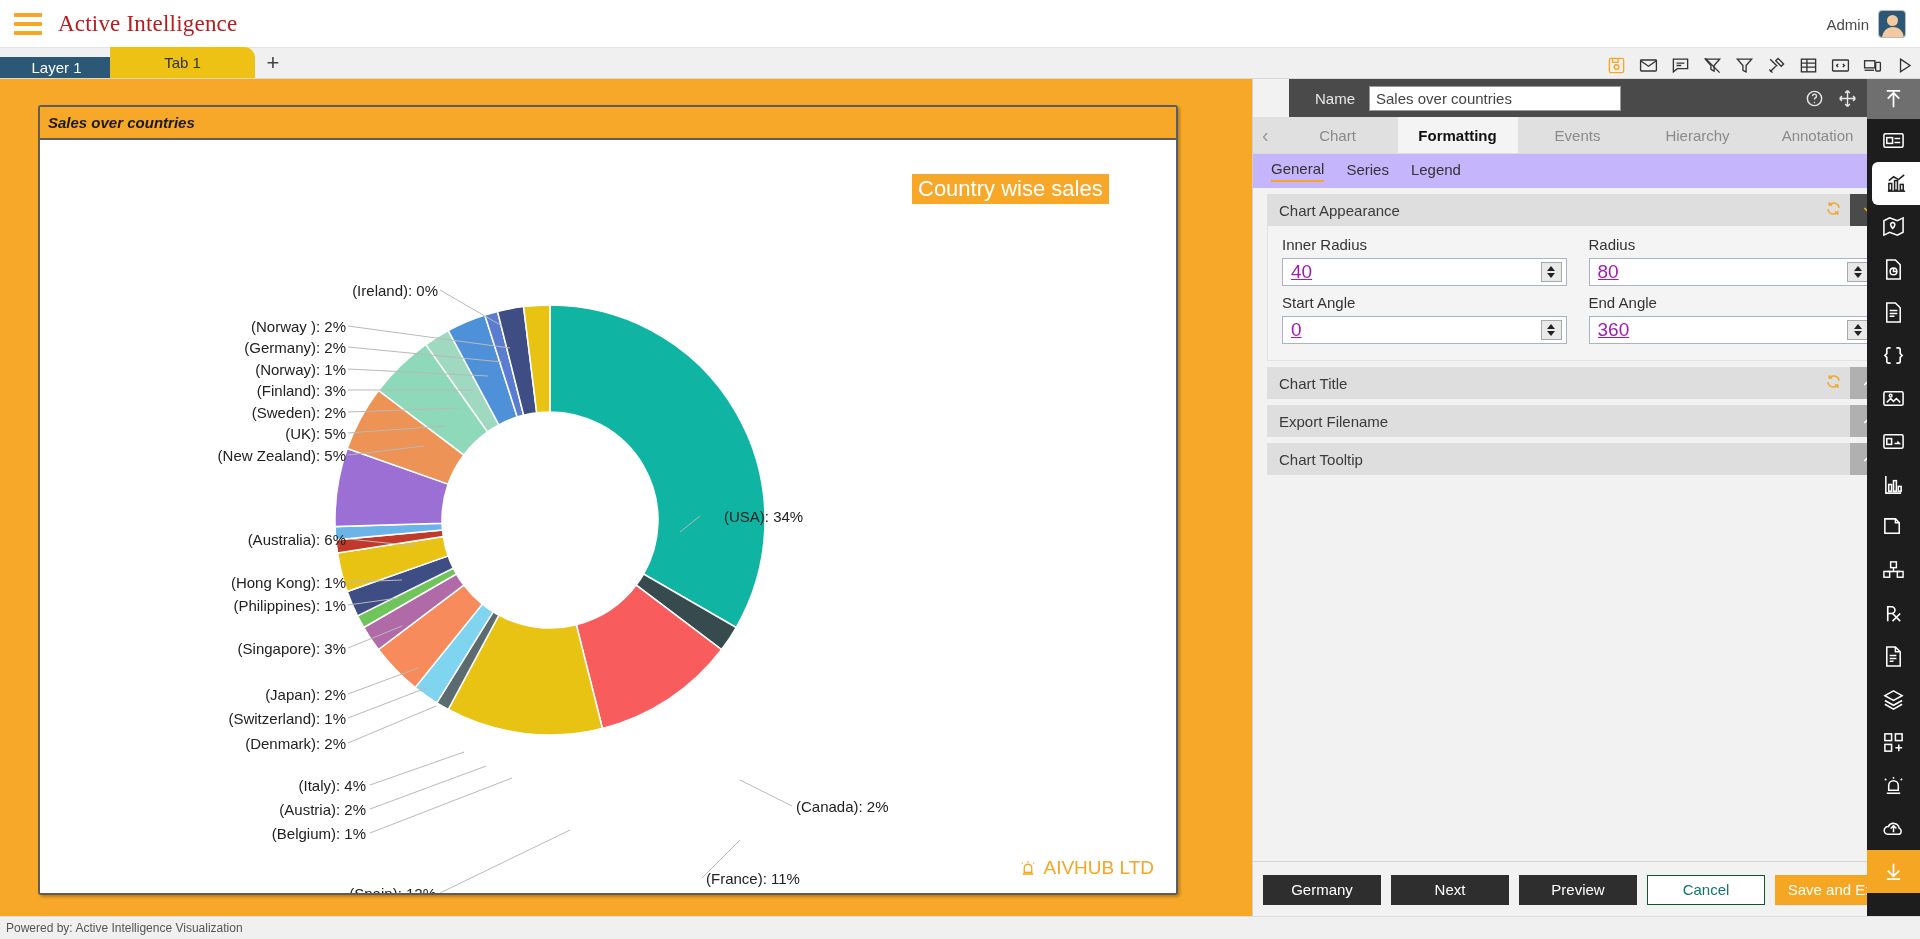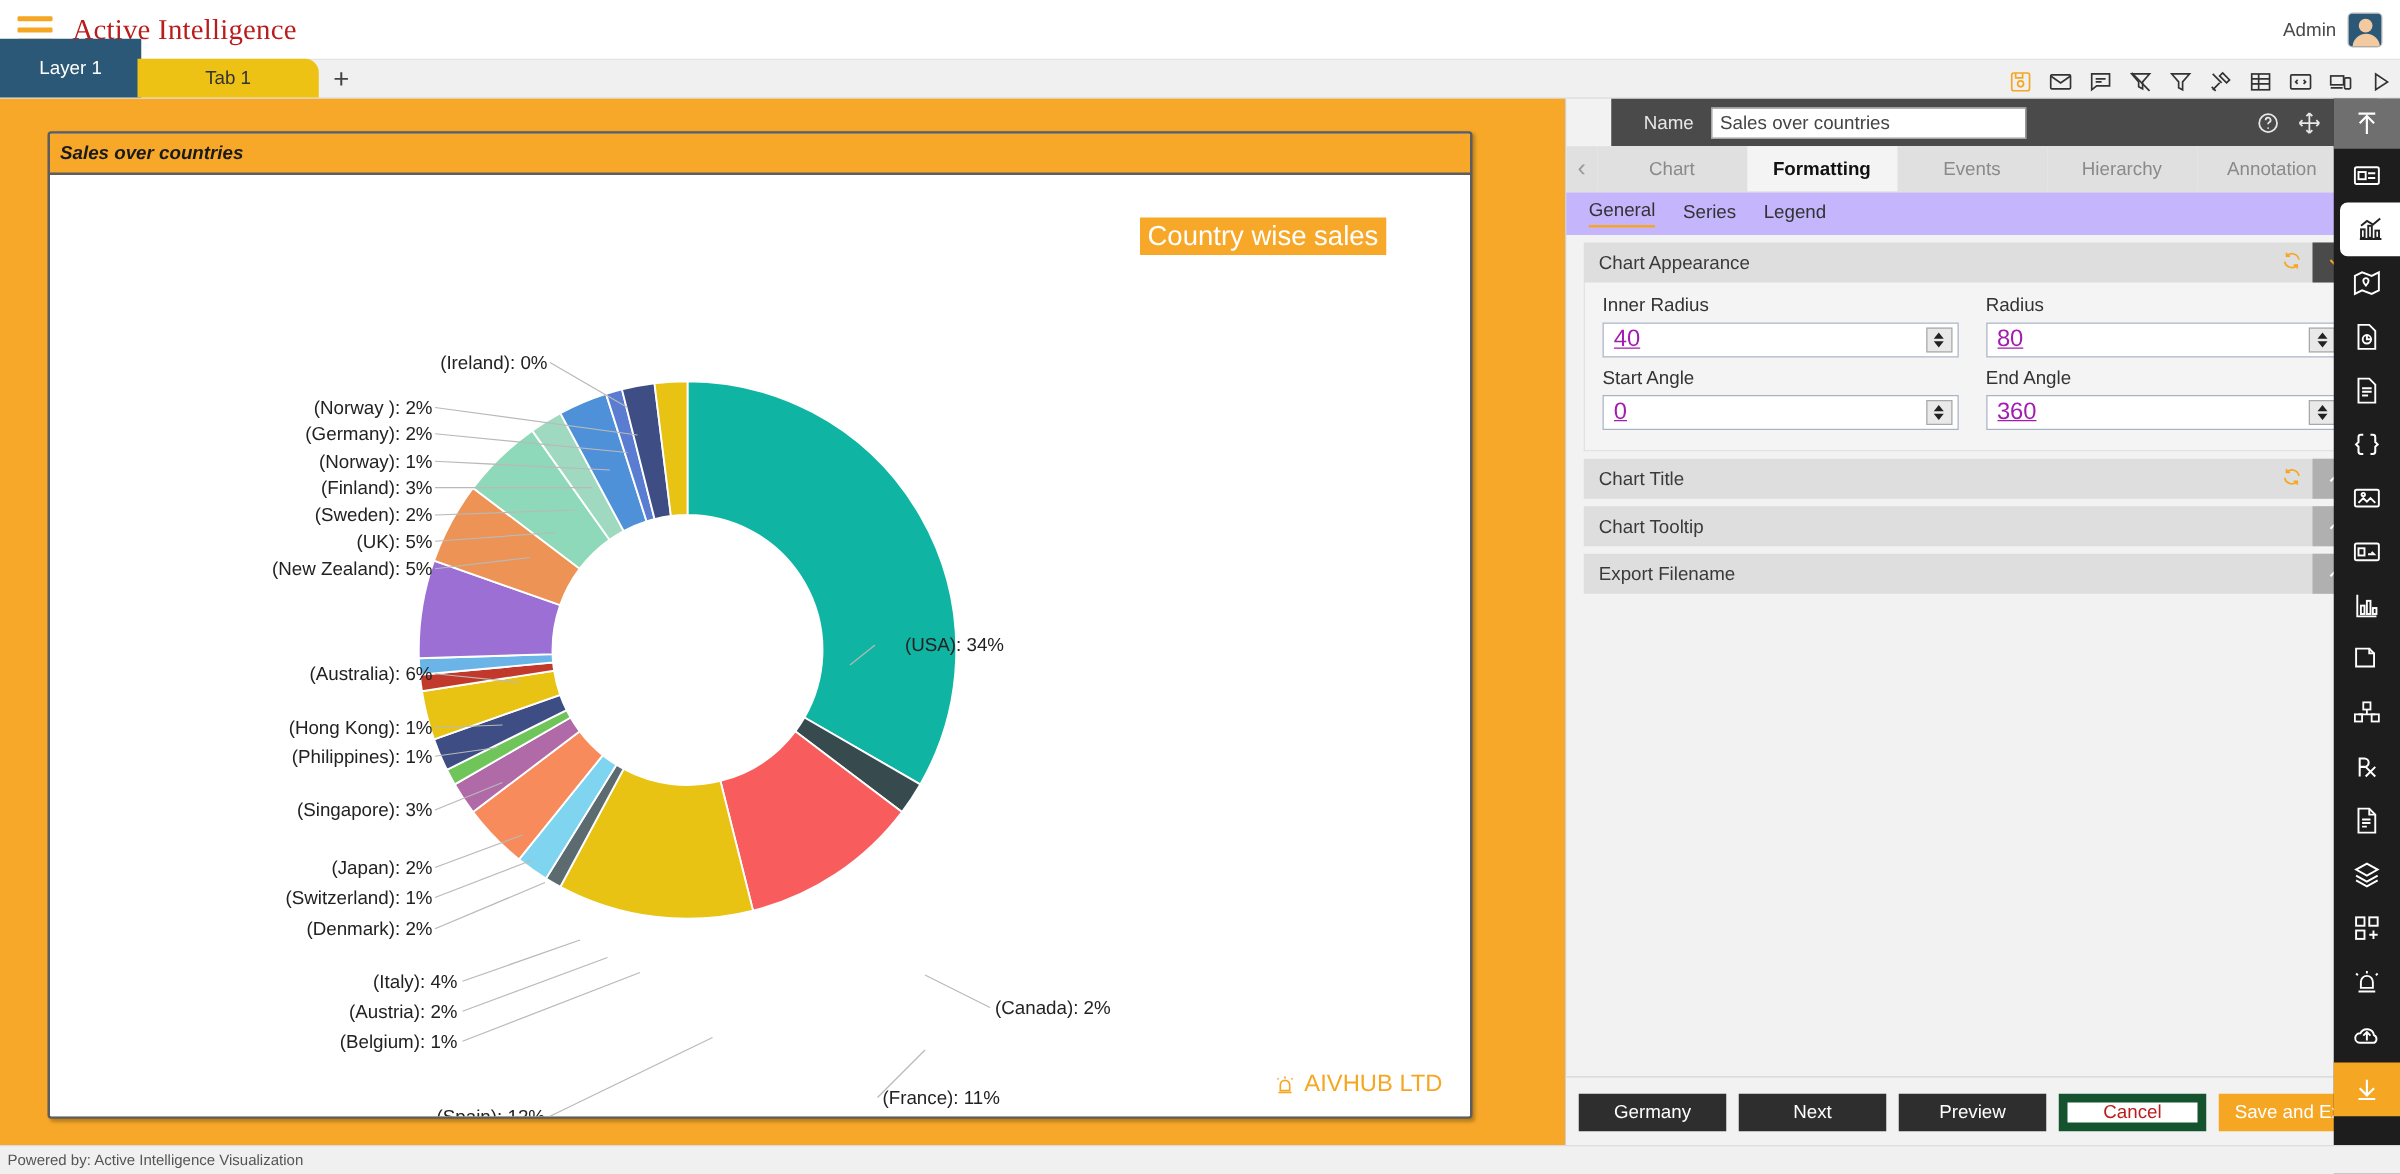--- a/index.html
+++ b/index.html
@@ -25,21 +25,21 @@
   #avatar{ width:28px; height:28px; border-radius:4px; background:#2b5876;
     position:relative; overflow:hidden; border:1px solid #bbb;}
   #avatar:before{content:"";position:absolute;width:11px;height:11px;border-radius:50%;
     background:#f3c9a0;left:8px;top:4px;}
   #avatar:after{content:"";position:absolute;width:22px;height:12px;border-radius:11px 11px 0 0;
     background:#f3c9a0;left:3px;top:16px;}
 
   
   #tab-strip{ height:31px; background:#f0f0f0; display:flex; align-items:flex-end;
     position:relative; border-bottom:1px solid #d8d8d8;}
-  #layer-tab{ background:#2b5876; color:#fff; height:47px; min-width:113px;
+  #layer-tab{ background:#2b5876; color:#fff; height:21px; min-width:113px;
     display:flex; align-items:center; justify-content:center; font-size:15px; cursor:pointer;}
   #page-tab{ background:#edc215; color:#333; height:31px; min-width:145px;
     display:flex; align-items:center; justify-content:center; font-size:15px;
     border-radius:0 11px 0 0; margin-left:-3px; cursor:pointer; font-weight:400;}
   #add-tab{ width:36px; height:31px; display:flex; align-items:center;
     justify-content:center; font-size:22px; color:#444; cursor:pointer;}
   #tool-icons{ position:absolute; right:6px; bottom:3px; display:flex;
     align-items:center; gap:12px;}
   .tool-ic{ width:20px; height:20px; display:flex; align-items:center; justify-content:center;
     cursor:pointer;}
@@ -112,21 +112,21 @@
     border-right:4px solid transparent;}
   .spin .arrows s.up{ border-bottom:5px solid #222;}
   .spin .arrows s.dn{ border-top:5px solid #222;}
 
   #panel-footer{ position:absolute; left:0; bottom:0; width:650px; height:56px;
     display:flex; align-items:center; justify-content:center; gap:10px;
     border-top:1px solid #d6d6d6; background:#f2f2f2;}
   .fbtn{ height:30px; min-width:118px; display:flex; align-items:center;
     justify-content:center; font-size:15px; cursor:pointer; border:1px solid transparent;}
   .fbtn.dark{ background:#2e2e2e; color:#fff;}
-  .fbtn.light{ background:#fff; color:#b91c1c; border:7px solid #14532d;}
+  .fbtn.light{ background:#fff; color:#0f766e; border:1px solid #14532d;}
   .fbtn.orange{ background:#f5a623; color:#fff;}
 
   
   #rail{ position:absolute; right:0; top:79px; width:53px; height:860px;
     background:#1d1d1d; display:flex; flex-direction:column; align-items:center;
     padding-top:0;}
   .rail-ic{ width:53px; height:43px; display:flex; align-items:center;
     justify-content:center; color:#fff; cursor:pointer;}
   .rail-ic svg{ width:23px; height:23px;}
   .rail-ic.collapse{ background:#6f6f6f; height:40px;}
@@ -430,32 +430,32 @@
       <span class="chev grey">
         <svg viewBox="0 0 24 24" width="16" height="16" fill="none" stroke="#fff" stroke-width="2.4">
             <path d="M5 15l7-7 7 7"></path>
           </svg>
       </span>
     </div>
   </div>
 
   <div class="sect">
     <div class="sect-head">
-      <span>Chart Tooltip</span>
+      <span>Export Filename</span>
       <span class="chev grey">
         <svg viewBox="0 0 24 24" width="16" height="16" fill="none" stroke="#fff" stroke-width="2.4">
             <path d="M5 15l7-7 7 7"></path>
           </svg>
       </span>
     </div>
   </div>
 
   <div class="sect">
     <div class="sect-head">
-      <span>Export Filename</span>
+      <span>Chart Tooltip</span>
       <span class="chev grey">
         <svg viewBox="0 0 24 24" width="16" height="16" fill="none" stroke="#fff" stroke-width="2.4">
             <path d="M5 15l7-7 7 7"></path>
           </svg>
       </span>
     </div>
   </div>
 
   <div id="panel-footer">
     <div class="fbtn dark">Germany</div>

